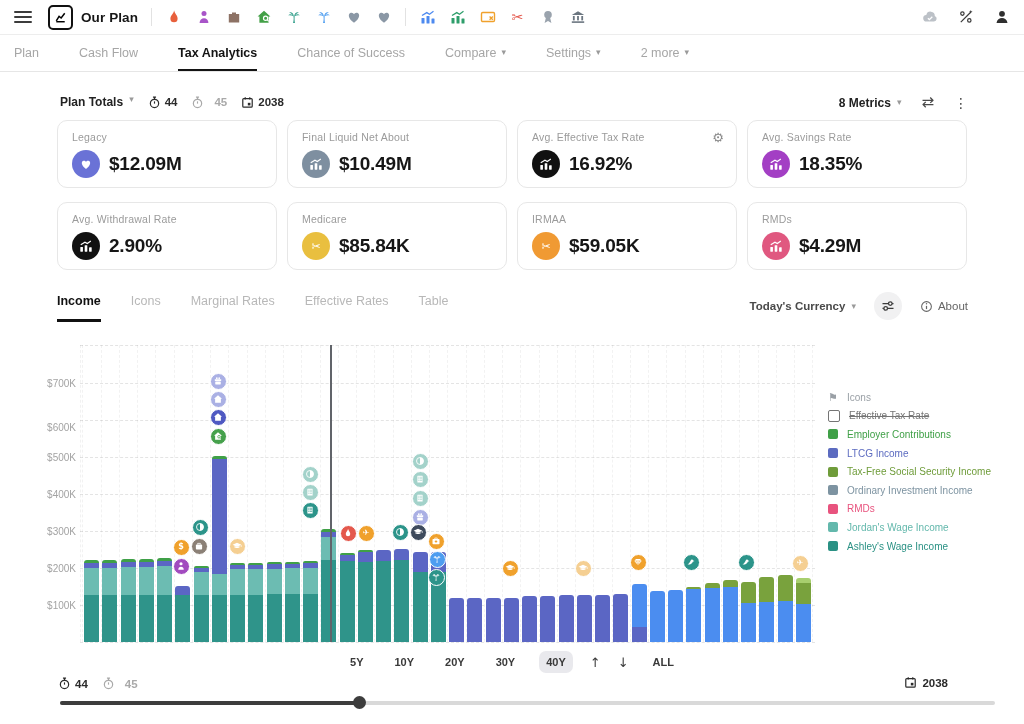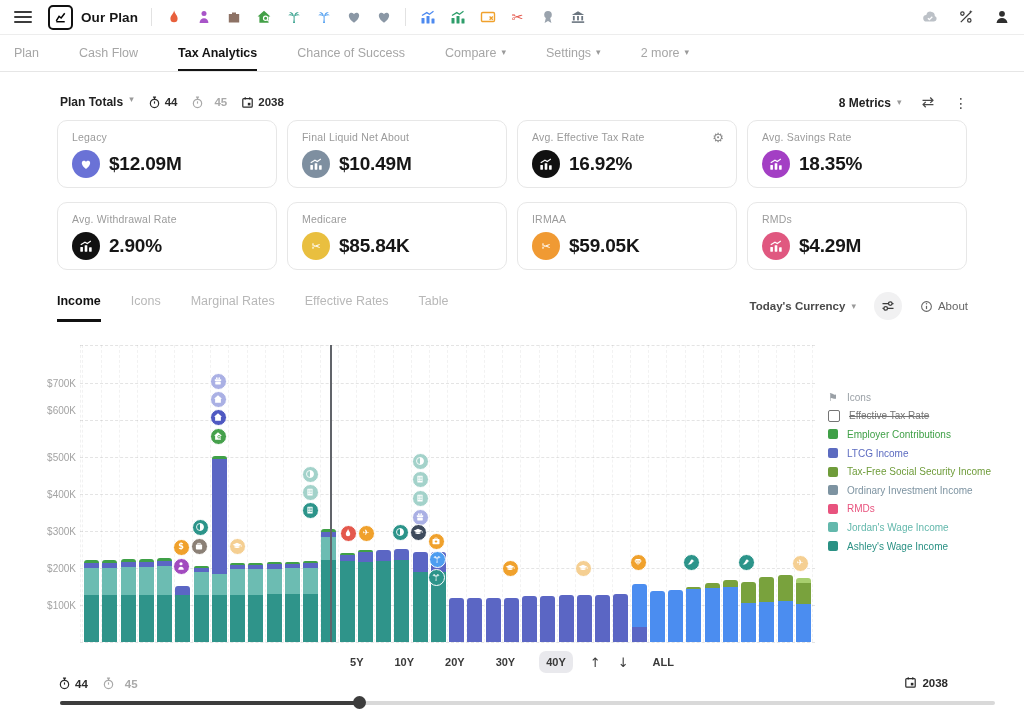--- a/index.html
+++ b/index.html
@@ -425,21 +425,21 @@
       <div class="ylab" style="left: 32px; top: 262px;">$100K</div>
       <div class="gline" style="top: 230px;"></div>
       <div class="ylab" style="left: 32px; top: 225px;">$200K</div>
       <div class="gline" style="top: 193px;"></div>
       <div class="ylab" style="left: 32px; top: 188px;">$300K</div>
       <div class="gline" style="top: 156px;"></div>
       <div class="ylab" style="left: 32px; top: 151px;">$400K</div>
       <div class="gline" style="top: 119px;"></div>
       <div class="ylab" style="left: 32px; top: 114px;">$500K</div>
       <div class="gline" style="top: 82px;"></div>
-      <div class="ylab" style="left: 32px; top: 67px;">$600K</div>
+      <div class="ylab" style="left: 32px; top: 84px;">$600K</div>
       <div class="gline" style="top: 45px;"></div>
       <div class="ylab" style="left: 32px; top: 40px;">$700K</div>
       <div class="gvline" style="left: 80px; top: 7px; height: 297px;"></div>
       <div class="gvline" style="left: 82.4px; top: 7px; height: 297px;"></div>
       <div class="gvline" style="left: 100.65px; top: 7px; height: 297px;"></div>
       <div class="gvline" style="left: 118.9px; top: 7px; height: 297px;"></div>
       <div class="gvline" style="left: 137.15px; top: 7px; height: 297px;"></div>
       <div class="gvline" style="left: 155.4px; top: 7px; height: 297px;"></div>
       <div class="gvline" style="left: 173.65px; top: 7px; height: 297px;"></div>
       <div class="gvline" style="left: 191.9px; top: 7px; height: 297px;"></div>

